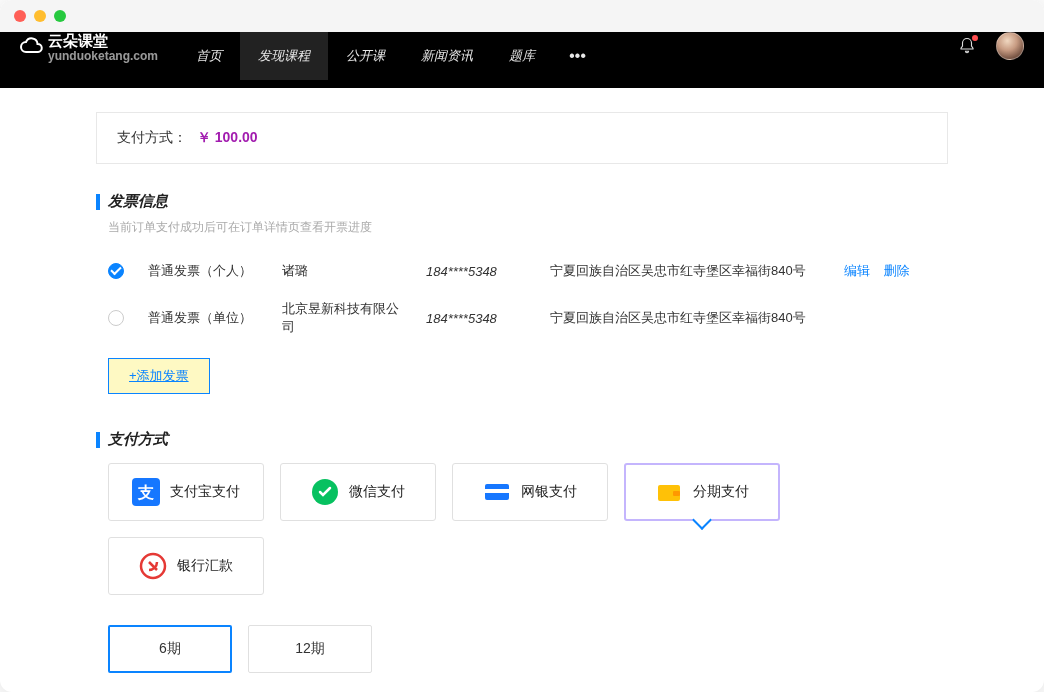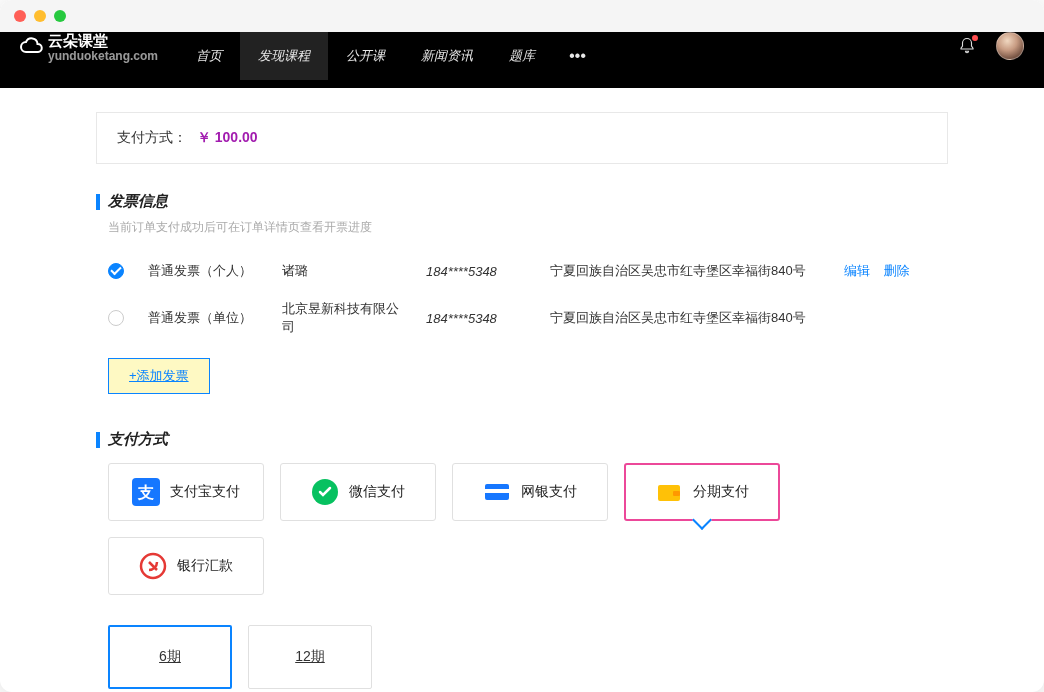--- a/index.html
+++ b/index.html
@@ -153,21 +153,21 @@
       justify-content: center;
       gap: 10px;
       font-size: 14px;
       font-weight: 500;
       color: #222;
       cursor: pointer;
       background: #fff;
       position: relative;
     }
     .pay-option.selected {
-      border: 2px solid #ec4899;
+      border: 2px solid #c4b5fd;
     }
     .pay-option.selected::after {
       content: "";
       position: absolute;
       bottom: -8px; left: 50%;
       transform: translateX(-50%) rotate(45deg);
       width: 12px; height: 12px;
       background: #fff;
       border-right: 2px solid #0a84ff;
       border-bottom: 2px solid #0a84ff;
@@ -175,26 +175,25 @@
     .pay-icon { width: 28px; height: 28px; display: flex; align-items: center; justify-content: center; }
 
     .installment-row {
       display: flex;
       gap: 16px;
       margin-top: 30px;
       margin-left: 12px;
     }
     .installment-opt {
       border: 1px solid #e0e0e0;
-      width: 124px; height: 64px;
+      width: 124px; height: 48px;
       display: flex; align-items: center; justify-content: center;
       font-size: 14px; color: #333;
       cursor: pointer;
       border-radius: 2px;
-      text-decoration: underline;
     }
     .installment-opt.selected { border: 2px solid #0a84ff; }
   </style>
 </head>
 <body>
 
 <div class="window">
 
   <div class="titlebar">
     <div class="dot red"></div>

